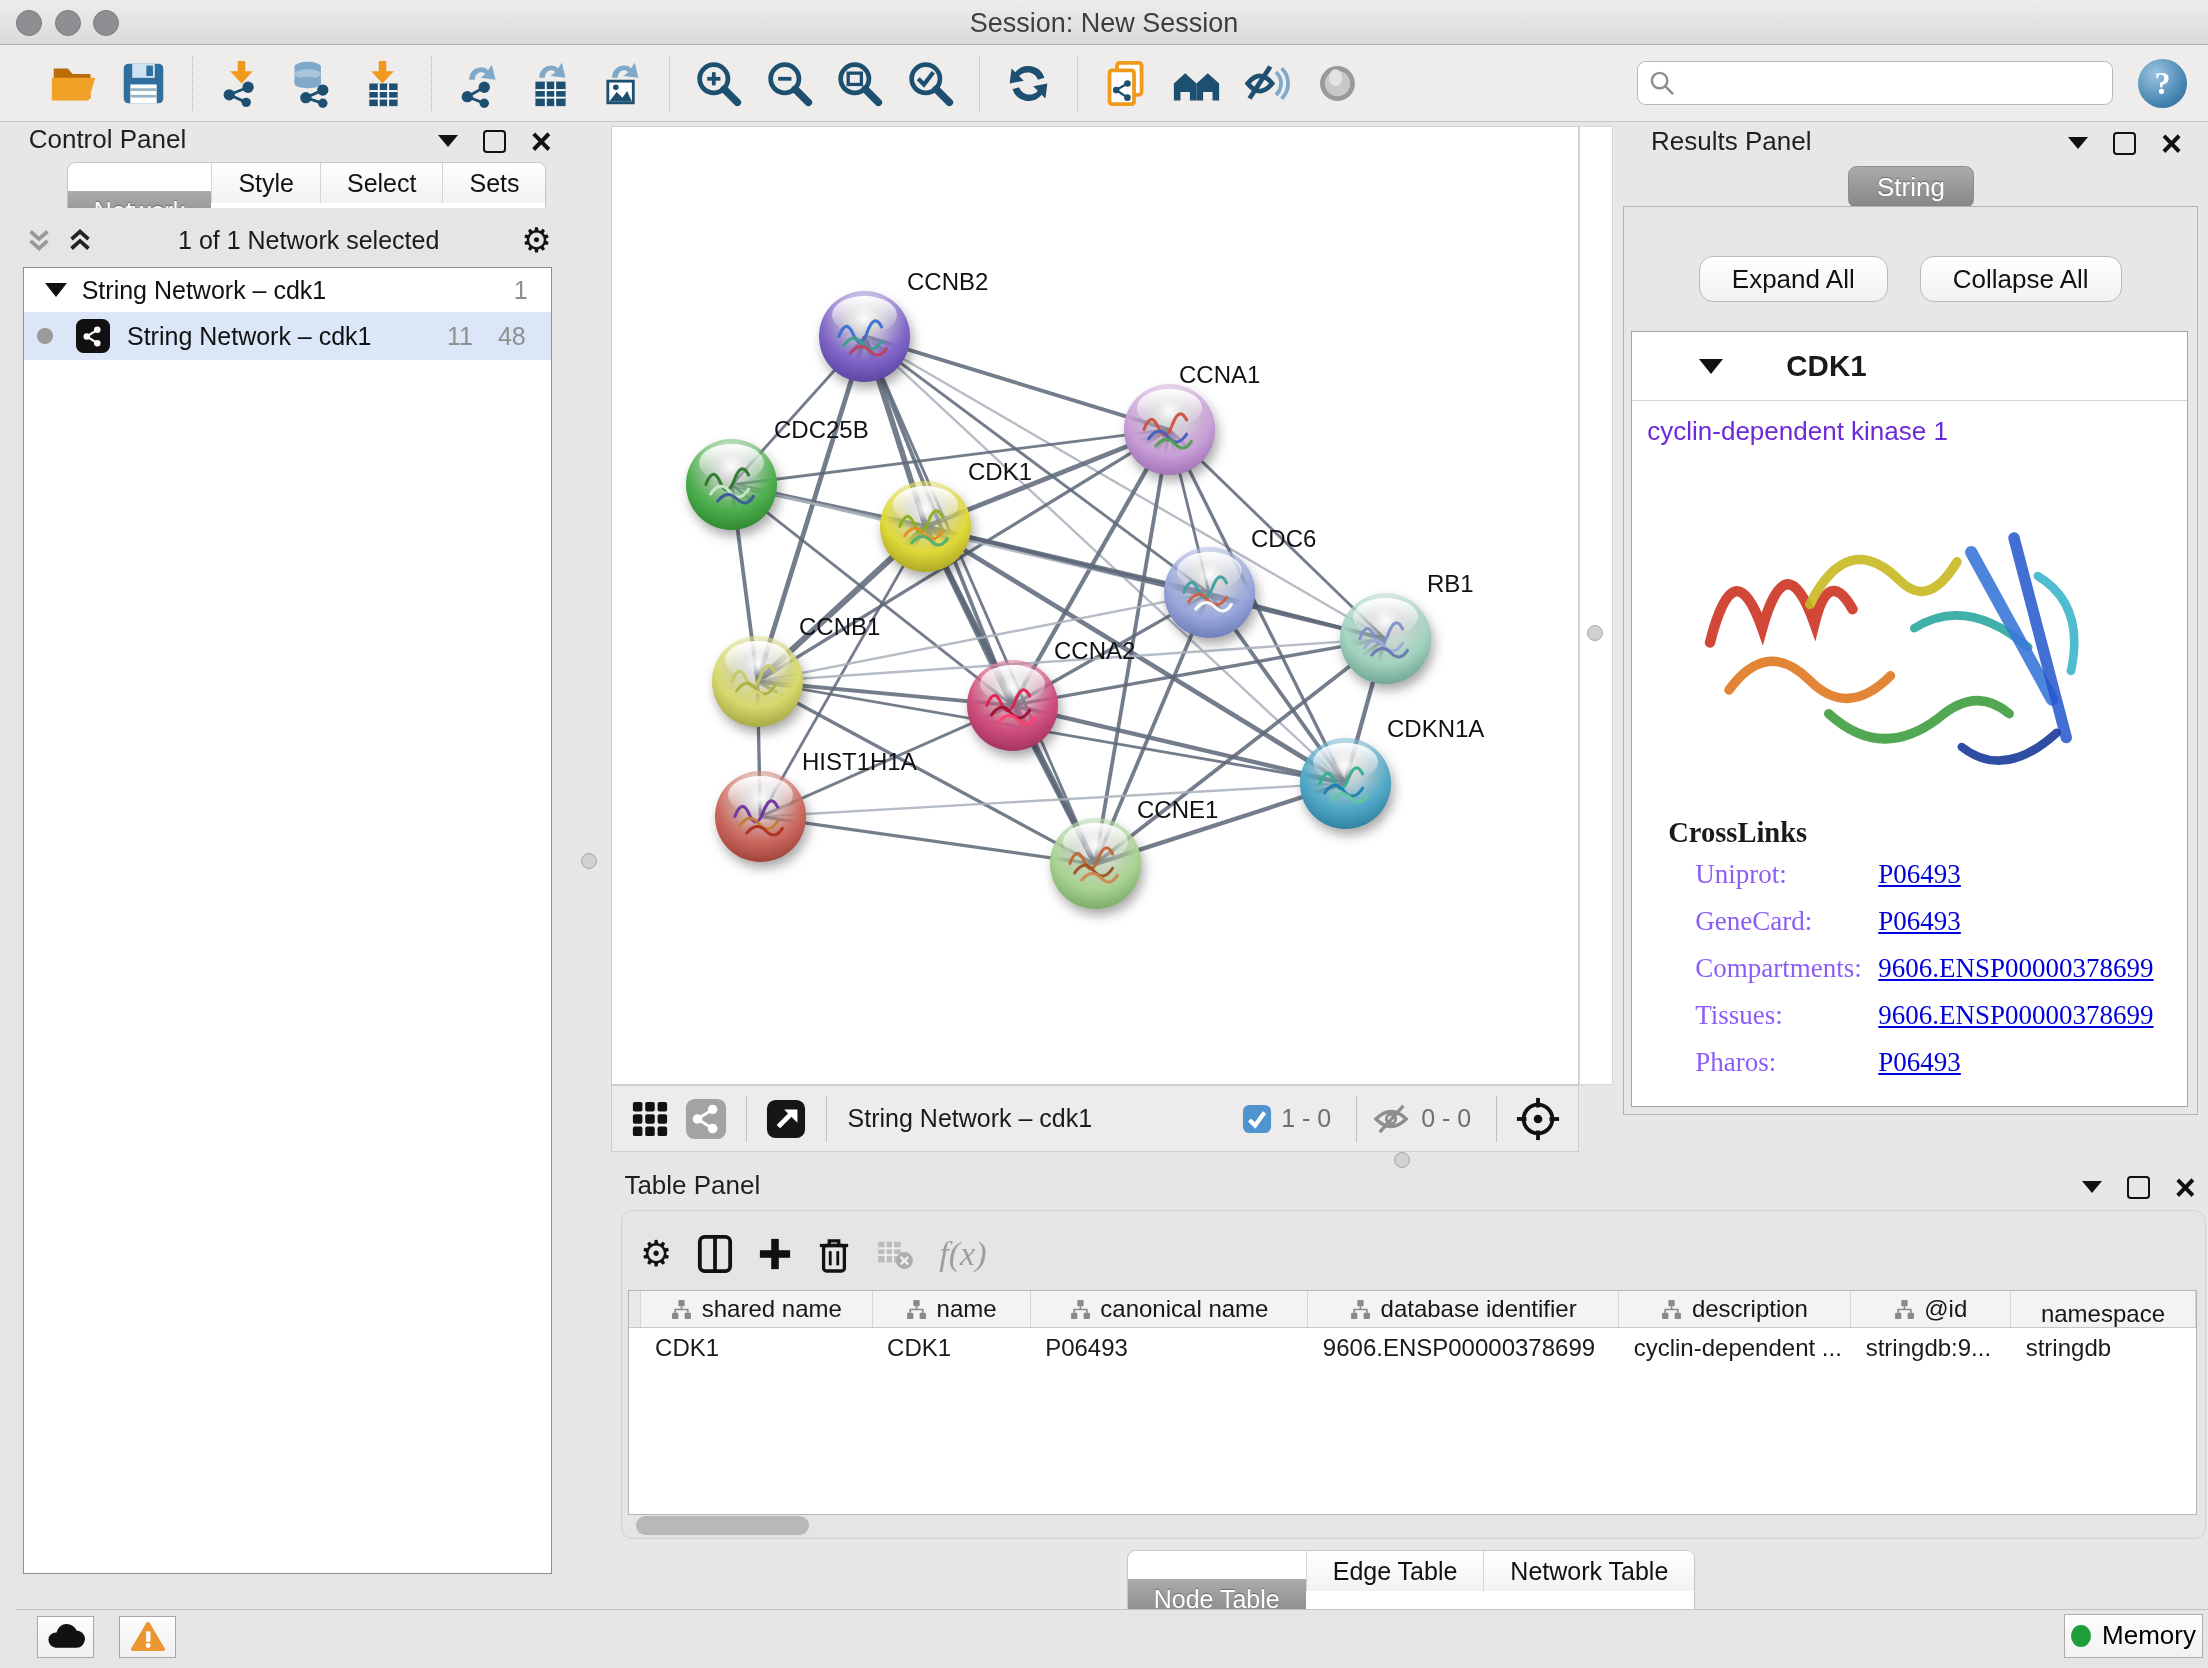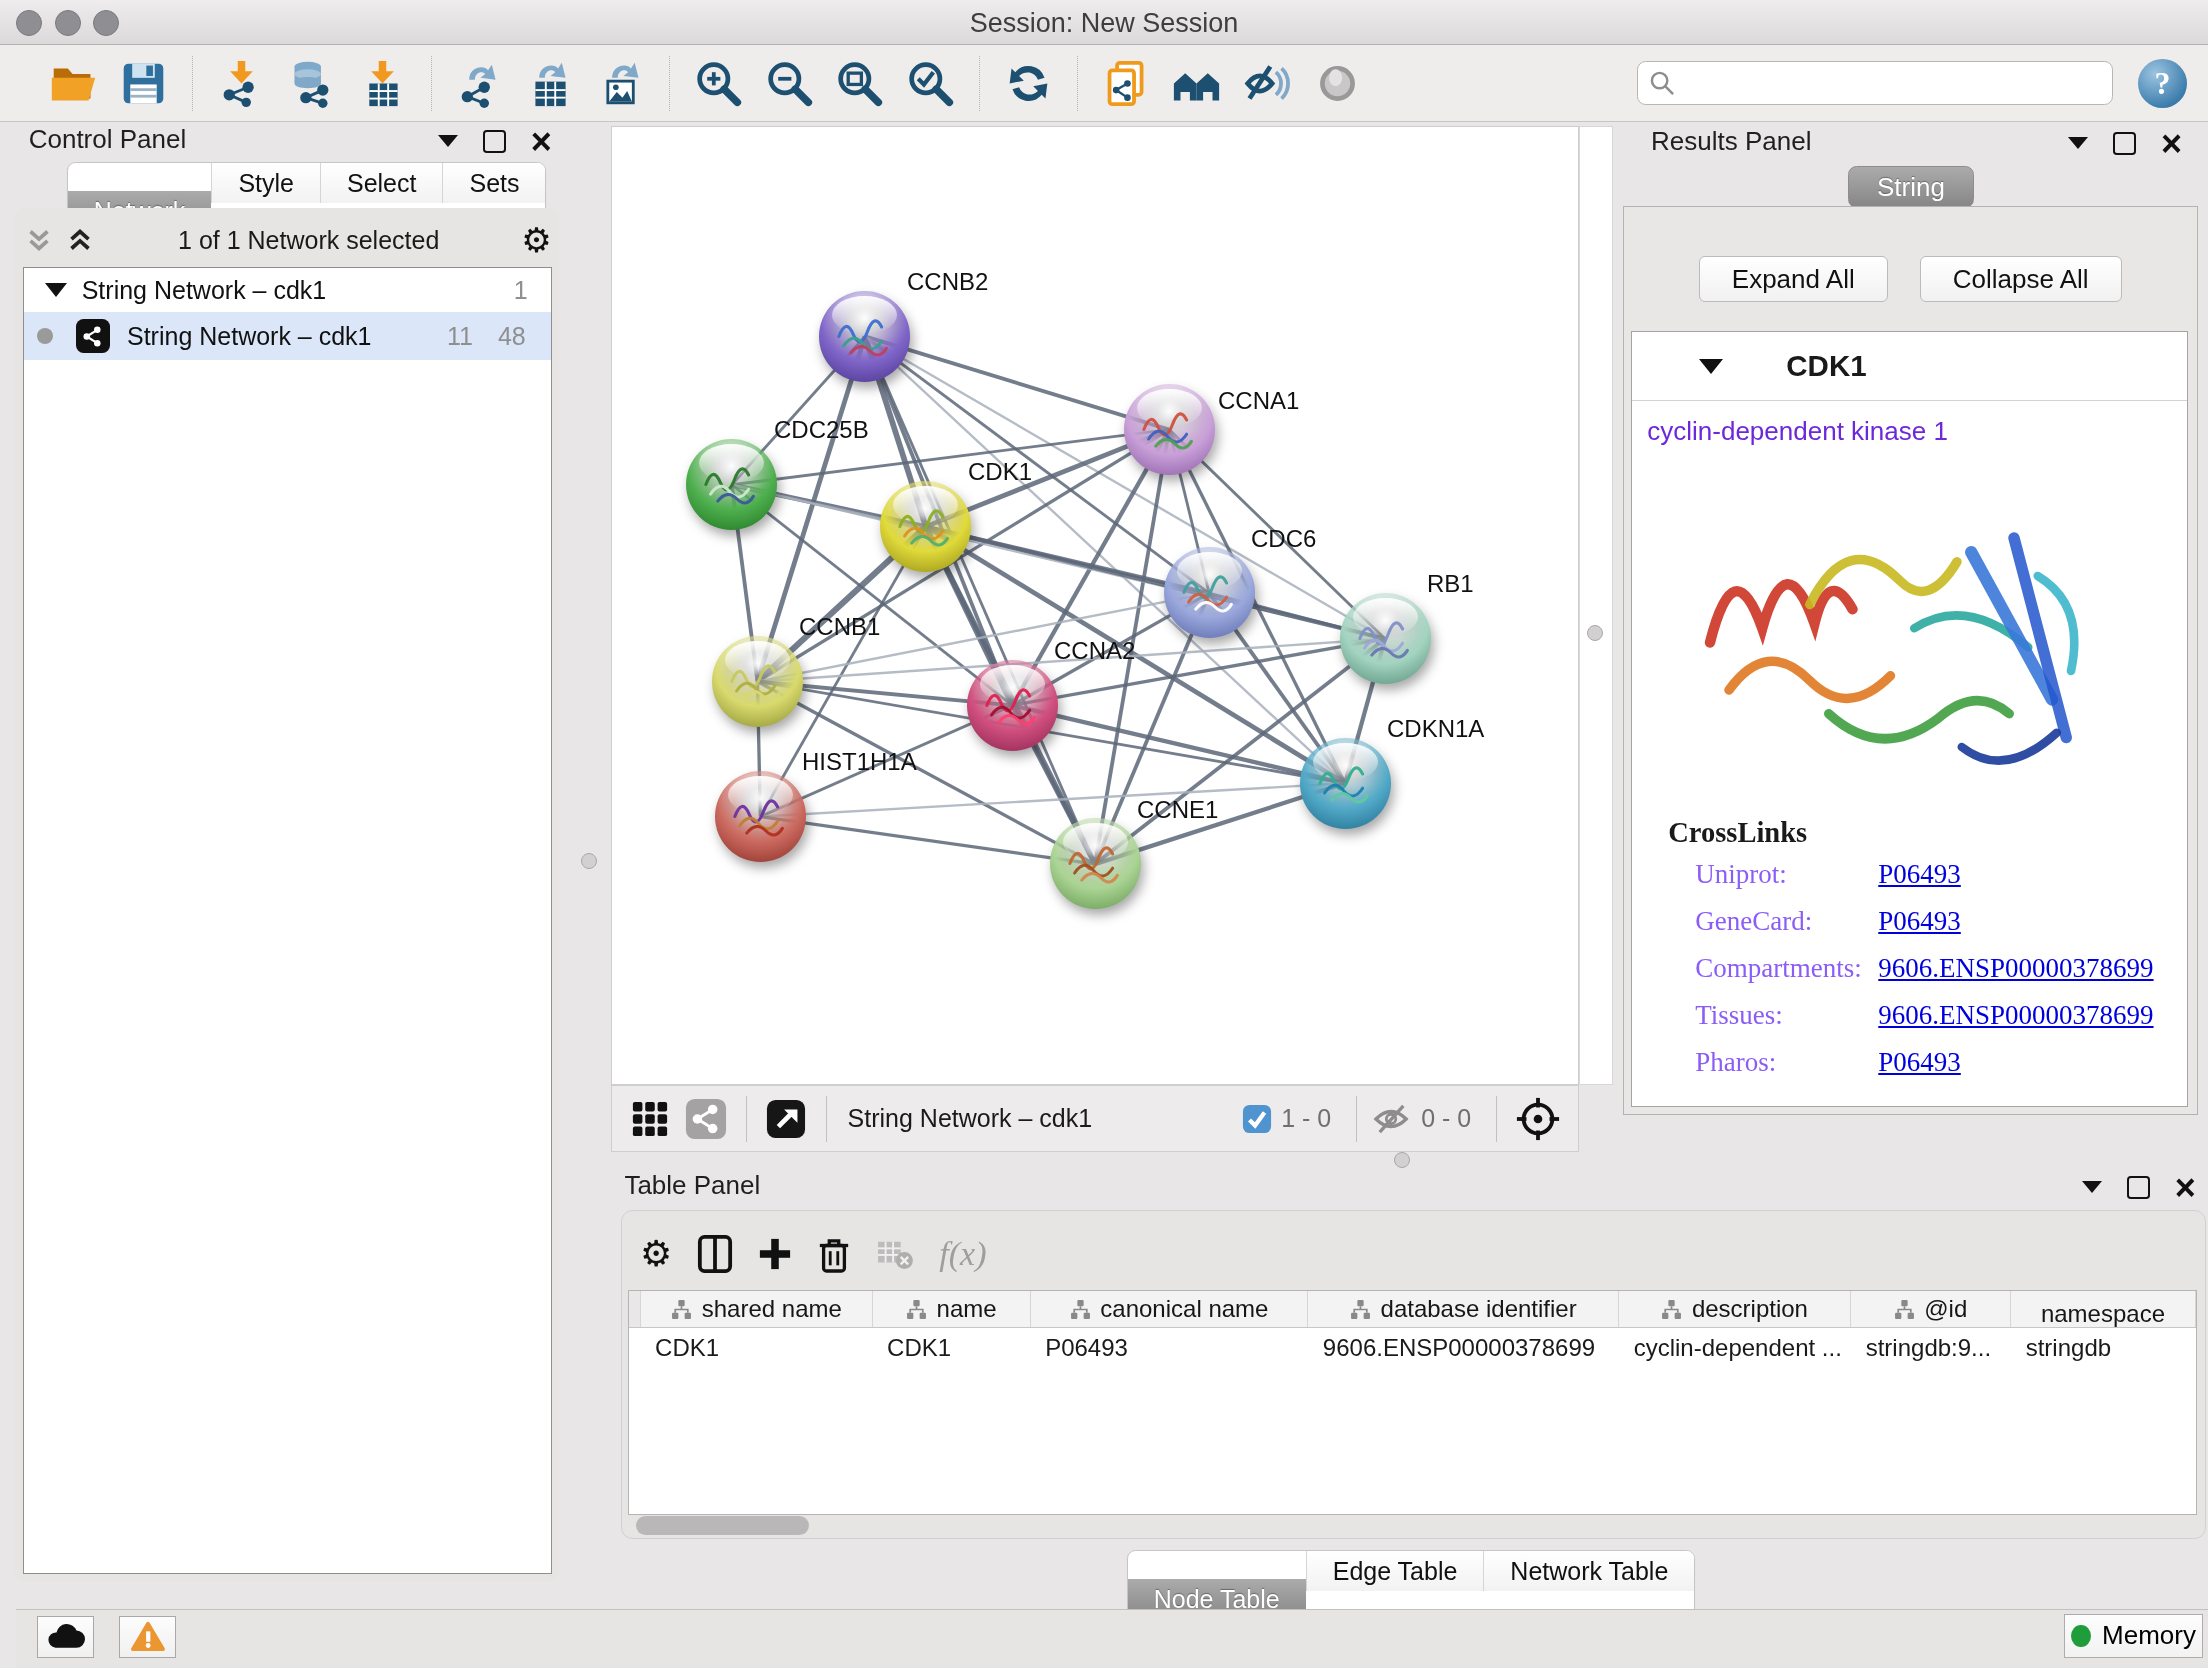--- a/index.html
+++ b/index.html
@@ -77,21 +77,21 @@
   .rstrip{left:1579px;top:126px;width:34px;height:959px;background:#fff;border:1px solid #d8d6d6;box-sizing:border-box;}
   .handle{width:16px;height:16px;border-radius:50%;background:#d2d0d0;border:1px solid #a9a7a7;box-sizing:border-box;cursor:pointer;}
 
   
   .results-panel{left:1617px;top:124px;width:588px;height:1025px;}
   .string-tab{left:0;right:0;top:42px;display:flex;justify-content:center;}
   .string-pill{padding:0 28.5px;height:40px;line-height:40px;border-radius:8.6px;font-size:26px;color:#fff;
     background:linear-gradient(#ababab,#868686);border:1px solid #8e8c8c;text-shadow:0 -1px 1px rgba(0,0,0,.35);}
   .res-outer{left:5.7px;top:82px;width:573px;height:907px;background:#e9e7e6;border:1px solid #b4b2b2;}
   .res-btnrow{left:0;right:0;top:49px;display:flex;justify-content:center;gap:32px;}
-  .res-btn{height:46px;padding:0 32px;background:linear-gradient(#ffffff,#f2f1f1);border:1px solid #bcbaba;border-radius:6px;font-size:26px;color:#111;cursor:pointer;font-family:inherit;}
+  .res-btn{height:46px;padding:0 32px;background:linear-gradient(#ffffff,#f2f1f1);border:1px solid #bcbaba;border-radius:14px;font-size:26px;color:#111;cursor:pointer;font-family:inherit;}
   .res-white{left:7.6px;top:124px;width:555px;height:774px;background:#fff;border:1px solid #a5a3a3;overflow:hidden;}
   .entry-head{height:68px;display:flex;align-items:center;}
   .entry-head .tri{width:0;height:0;border-left:12.4px solid transparent;border-right:12.4px solid transparent;border-top:15px solid #111;margin:0 0 0 67px;}
   .entry-name{font-size:29.5px;font-weight:bold;margin-left:63px;}
   .entry-desc{border-top:1px solid #d4d2d2;padding:15px 0 9.5px 15px;font-size:26px;color:#6d28d9;}
   .xl{font-family:"Liberation Serif","DejaVu Serif",serif;}
   .xl-title{font-size:28.5px;font-weight:bold;margin:13.3px 0 9.5px 36px;}
   .xrow{display:flex;margin:0 0 16px 63px;font-size:27px;}
   .xlabel{width:183px;color:#8b5cf6;}
   .xlink{color:#0000dd;text-decoration:underline;cursor:pointer;}
@@ -425,21 +425,21 @@
     </div>
     <span class="nlabel" style="left: 295px; top: 141px;">CCNB2</span>
     <div class="node" style="left: 512px; top: 257px; background: radial-gradient(circle at 50% 30%, rgba(255, 255, 255, 0.95) 0%, rgba(255, 255, 255, 0.25) 16%, rgb(201, 160, 216) 55%, rgb(138, 91, 164) 97%);">
       <div class="gloss"></div>
       <svg width="76" height="57" viewBox="0 0 60 48">
         <path d="M8 24 Q14 8 20 22 T32 20 T44 16" fill="none" stroke="#d05040" stroke-width="2.6" stroke-linecap="round" opacity="0.95"></path>
         <path d="M12 32 Q20 20 28 30 T44 28" fill="none" stroke="#4060c0" stroke-width="2.6" stroke-linecap="round" opacity="0.95"></path>
         <path d="M18 38 Q26 28 34 36 T48 34" fill="none" stroke="#50a050" stroke-width="2.6" stroke-linecap="round" opacity="0.95"></path>
       </svg>
     </div>
-    <span class="nlabel" style="left: 606px; top: 234px; margin-top: 26px;">CCNA1</span>
+    <span class="nlabel" style="left: 567px; top: 234px;">CCNA1</span>
     <div class="node" style="left: 74px; top: 312px; background: radial-gradient(circle at 50% 30%, rgba(255, 255, 255, 0.95) 0%, rgba(255, 255, 255, 0.25) 16%, rgb(79, 176, 79) 55%, rgb(30, 116, 30) 97%);">
       <div class="gloss"></div>
       <svg width="76" height="57" viewBox="0 0 60 48">
         <path d="M8 24 Q14 8 20 22 T32 20 T44 16" fill="none" stroke="#2a7a2a" stroke-width="2.6" stroke-linecap="round" opacity="0.95"></path>
         <path d="M12 32 Q20 20 28 30 T44 28" fill="none" stroke="#cfe8cf" stroke-width="2.6" stroke-linecap="round" opacity="0.95"></path>
         <path d="M18 38 Q26 28 34 36 T48 34" fill="none" stroke="#3a5a9a" stroke-width="2.6" stroke-linecap="round" opacity="0.95"></path>
       </svg>
     </div>
     <span class="nlabel" style="left: 162px; top: 289px;">CDC25B</span>
     <div class="node" style="left: 268px; top: 354px; background: radial-gradient(circle at 50% 30%, rgba(255, 255, 255, 0.95) 0%, rgba(255, 255, 255, 0.25) 16%, rgb(224, 218, 58) 55%, rgb(147, 141, 24) 97%);">

